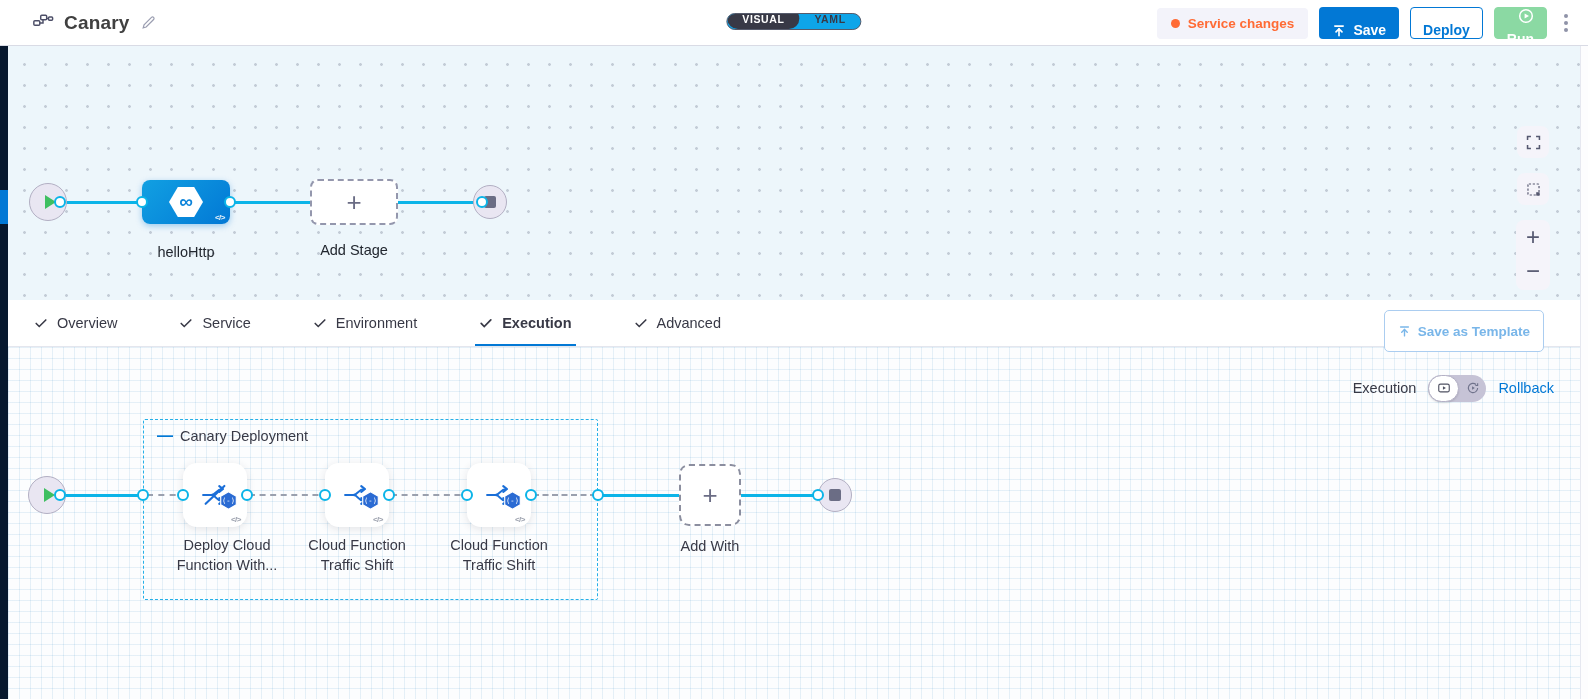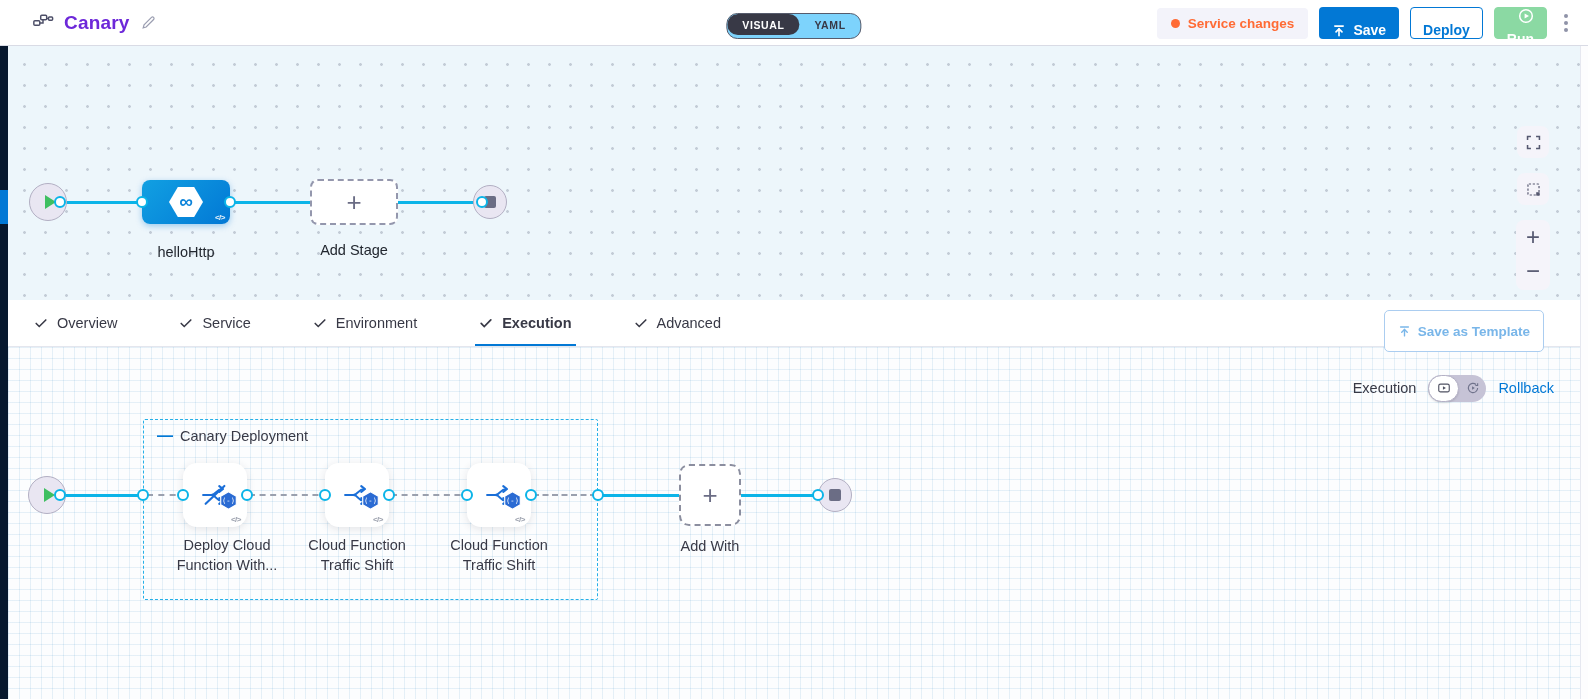--- a/index.html
+++ b/index.html
@@ -4,25 +4,25 @@
 <style>
   * { margin:0; padding:0; box-sizing:border-box; }
   html,body { width:1588px; height:699px; }
   body { font-family:"Liberation Sans", sans-serif; background:#fff; overflow:hidden; }
   .app { position:relative; width:1588px; height:699px; background:#fff; }
 
   
   .header { position:absolute; left:0; top:0; width:1588px; height:46px; background:#fff;
             border-bottom:1px solid #d9dbe5; display:flex; align-items:center; z-index:10; }
   .header-left { display:flex; align-items:center; gap:10px; margin-left:32px; }
-  .title { font-size:19px; font-weight:bold; color:#6d28d9; letter-spacing:.2px; }
+  .title { font-size:19px; font-weight:bold; color:#404040; letter-spacing:.2px; }
   .icon-btn { display:flex; align-items:center; justify-content:center; cursor:pointer; background:none; border:none; }
 
-  .mode-toggle { position:absolute; left:50%; transform:translateX(-50%); top:13px; height:26px;
-                 display:flex; align-items:flex-start; border:1px solid #565b6c; border-radius:11px; background:#7dd3fc; overflow:hidden; }
+  .mode-toggle { position:absolute; left:50%; transform:translateX(-50%); top:13px; height:17px;
+                 display:flex; align-items:flex-end; border:1px solid #565b6c; border-radius:11px; background:#0ea5e9; overflow:hidden; }
   .mode-seg { font-size:10.5px; font-weight:bold; letter-spacing:.6px; padding:0 15px; height:21px;
               display:flex; align-items:center; color:#383946; cursor:pointer; }
   .mode-seg.sel { background:#383946; color:#fff; border-radius:11px; }
 
   .header-right { position:absolute; right:14px; top:0; height:46px; display:flex; align-items:center; gap:11px; }
   .badge-unsaved { display:flex; align-items:center; gap:8px; background:#f3f3fa; border-radius:4px;
                    height:31px; padding:0 14px; font-size:13.5px; font-weight:bold; color:#ff6b35; }
   .badge-dot { width:9px; height:9px; border-radius:50%; background:#ff6b35; }
   .btn { height:32px; border-radius:4px; font-size:14px; font-weight:bold; display:flex; align-items:flex-end;
          gap:7px; padding:0 12px; cursor:pointer; border:1px solid transparent; font-family:inherit; }

